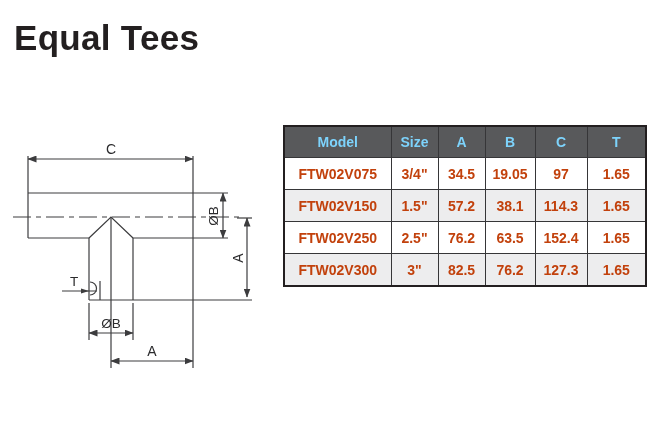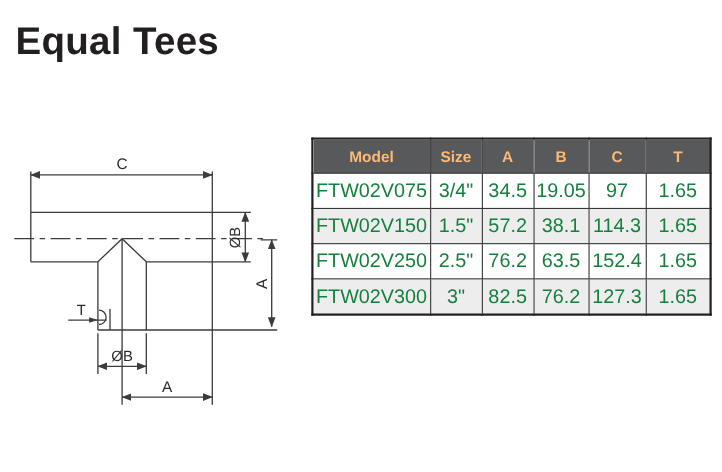--- a/index.html
+++ b/index.html
@@ -39,30 +39,30 @@
   .spec-table th, .spec-table td {
     border:1px solid #363638;
     text-align:center;
     vertical-align:middle;
     padding:0;
     overflow:hidden;
     white-space:nowrap;
   }
   .spec-table th {
     background:#58595b;
-    color:#fdba74;
+    color:#7dd3fc;
     height:30px;
     font-size:14px;
     font-weight:700;
   }
   .spec-table td {
     height:31px;
-    font-size:18px;
-    font-weight:400;
-    color:#15803d;
+    font-size:14px;
+    font-weight:700;
+    color:#c2410c;
     background:#ffffff;
   }
   .spec-table tbody tr:nth-child(even) td {
     background:#ededee;
   }
 </style>
 </head>
 <body>
 
 <div class="page-title">Equal Tees</div>

